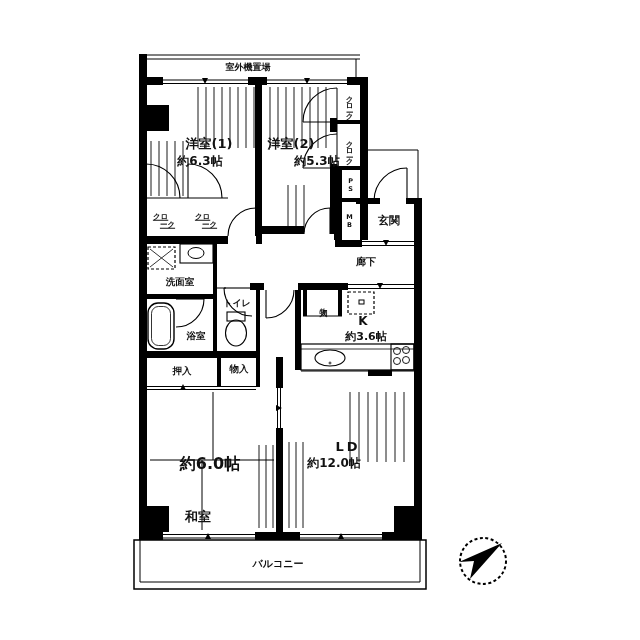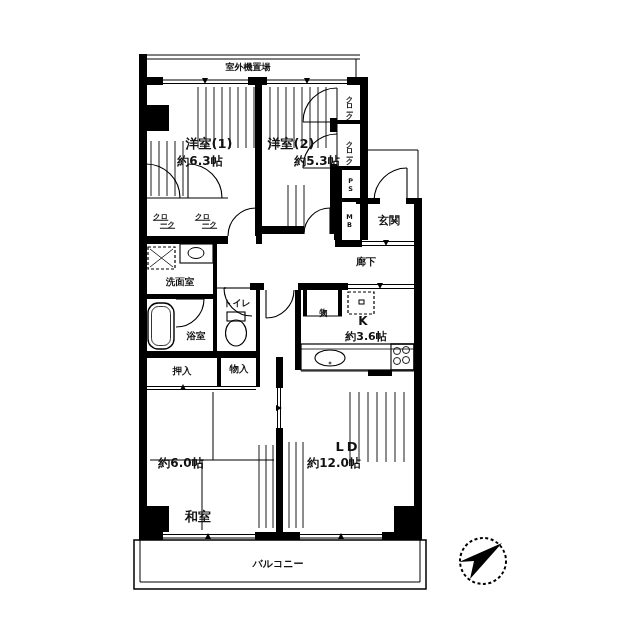--- a/index.html
+++ b/index.html
@@ -261,21 +261,21 @@
   <div class="lbl v" style="left:322px;top:302px;font-size:8px;" data-name="storage-vertical-label">物入</div>
 
   <div class="lbl" style="left:237px;top:304px;font-size:9px;" data-name="toilet-label">トイレ</div>
   <div class="lbl" style="left:180px;top:282px;font-size:9.5px;" data-name="washroom-label">洗面室</div>
   <div class="lbl" style="left:196px;top:336px;font-size:9.5px;" data-name="bathroom-label">浴室</div>
 
   <div class="lbl" style="left:182px;top:371px;font-size:9.5px;" data-name="oshiire-label">押入</div>
   <div class="lbl" style="left:239px;top:369px;font-size:9.5px;" data-name="storage-h-label">物入</div>
 
   <div class="lbl" style="left:198px;top:473px;font-size:13px;margin-top:44px;" data-name="room-japanese-name">和室</div>
-  <div class="lbl" style="left:181px;top:464px;font-size:12px;" data-name="room-japanese-size">約6.0帖</div>
+  <div class="lbl" style="left:210px;top:464px;font-size:16px;" data-name="room-japanese-size">約6.0帖</div>
 
   <div class="lbl" style="left:336px;top:447px;font-size:13px;letter-spacing:3px;margin-left:12px;" data-name="room-ld-name">LD</div>
   <div class="lbl" style="left:334px;top:464px;font-size:12px;" data-name="room-ld-size">約12.0帖</div>
 
   <div class="lbl" style="left:363px;top:322px;font-size:12px;" data-name="room-kitchen-name">K</div>
   <div class="lbl" style="left:366px;top:337px;font-size:11px;" data-name="room-kitchen-size">約3.6帖</div>
 
   <div class="lbl" style="left:278px;top:563px;font-size:10px;" data-name="balcony-label">バルコニー</div>
 </div>
 

